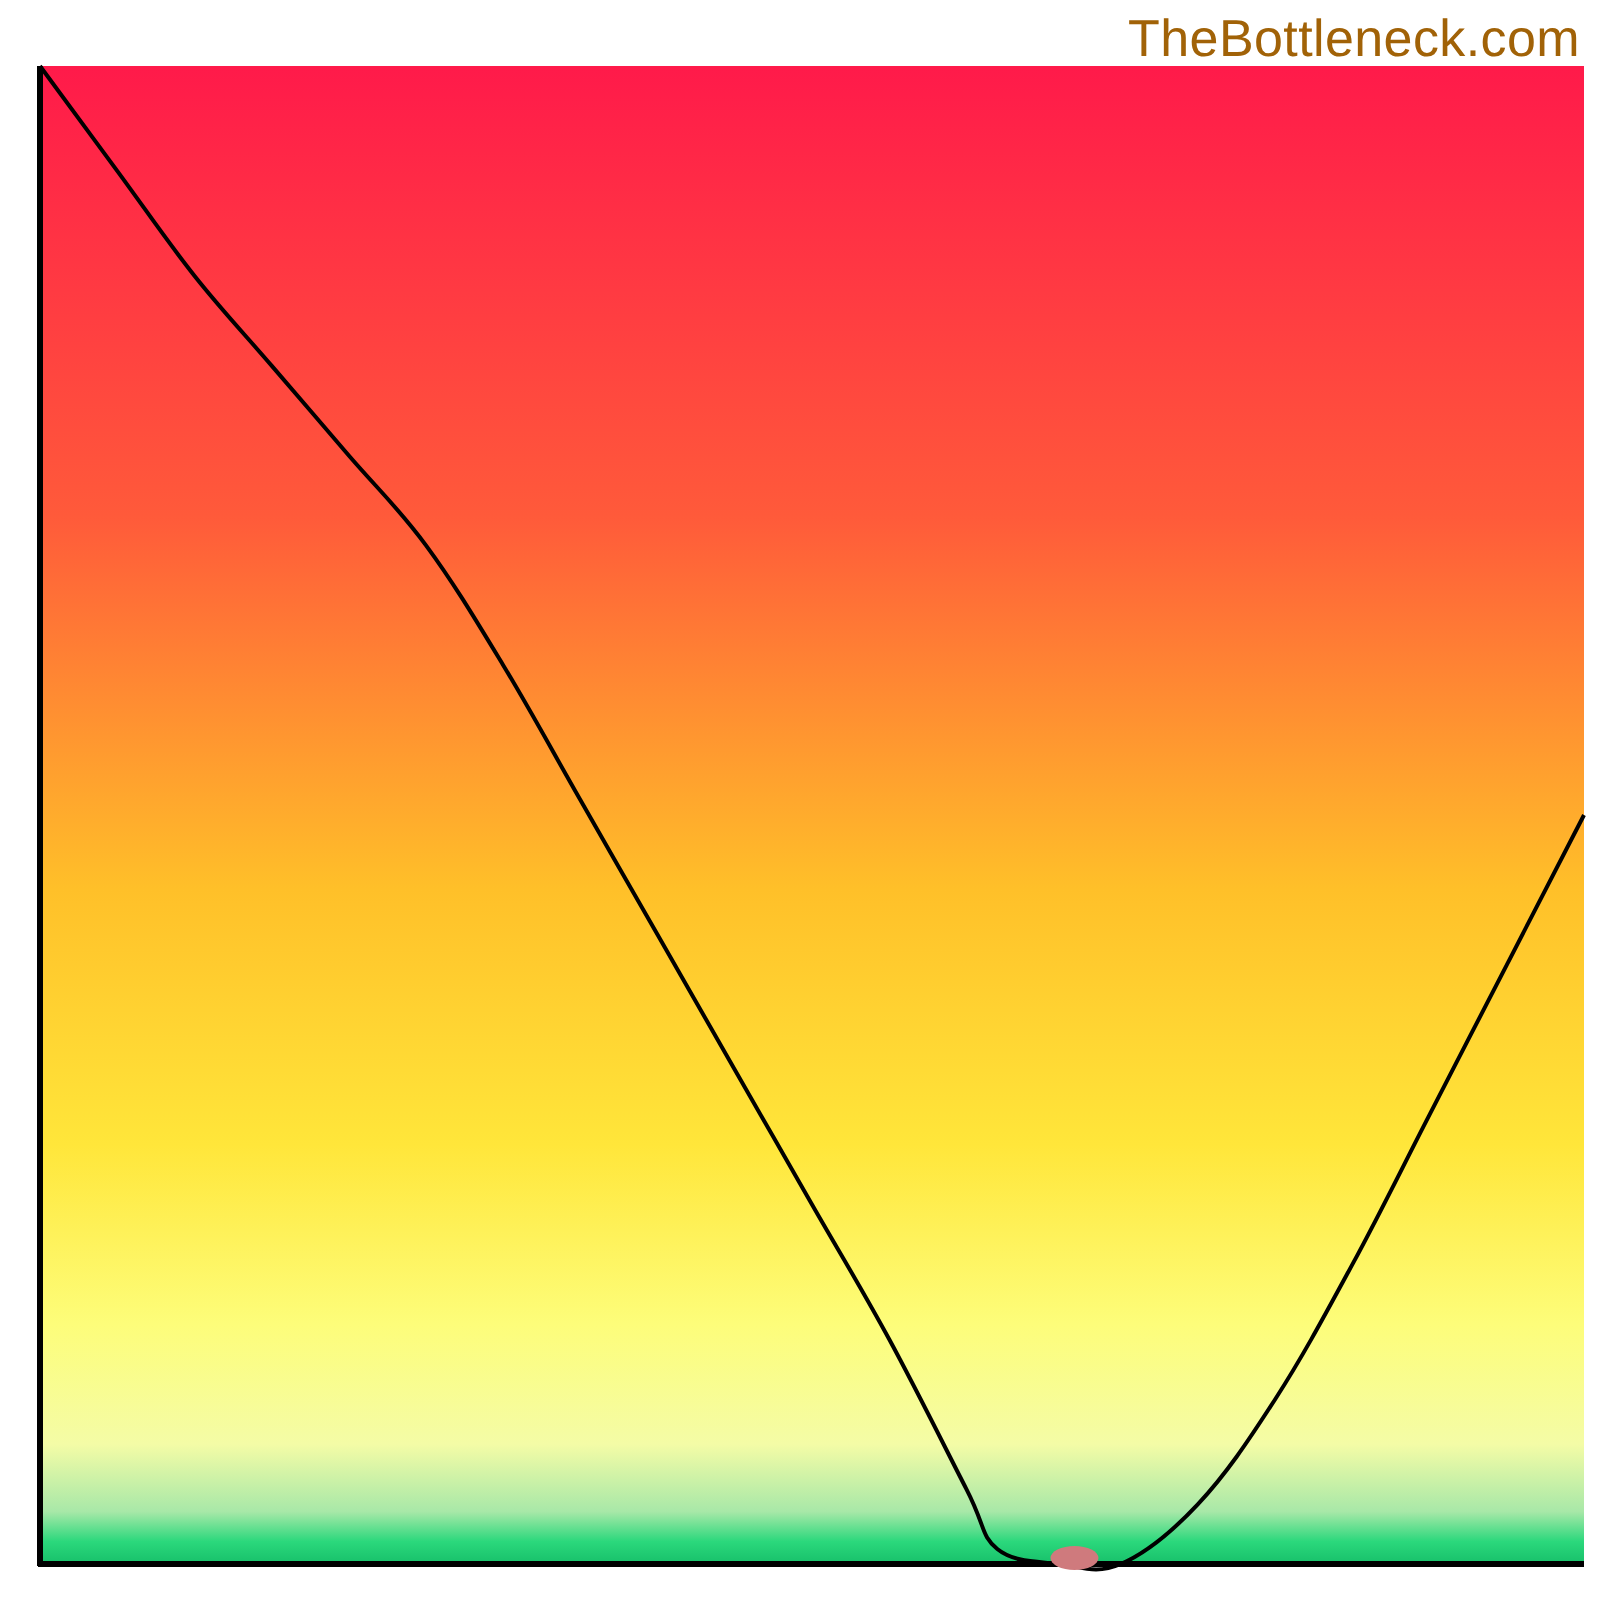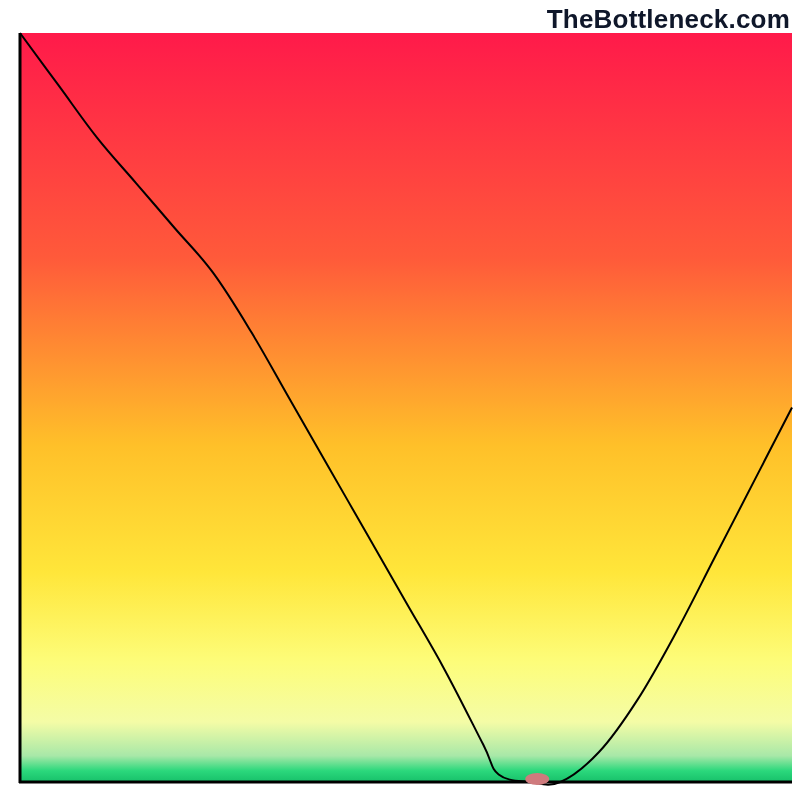--- a/index.html
+++ b/index.html
@@ -13,22 +13,22 @@
   .chart-container {
     position: relative;
     width: 800px;
     height: 800px;
   }
   .watermark {
     position: absolute;
     top: 4px;
     right: 10px;
     font-size: 26px;
-    font-weight: 700;
-    color: #0f172a;
+    font-weight: 400;
+    color: #a16207;
     letter-spacing: 0.2px;
     z-index: 10;
   }
   svg.plot {
     position: absolute;
     left: 0;
     top: 0;
     width: 800px;
     height: 800px;
   }

